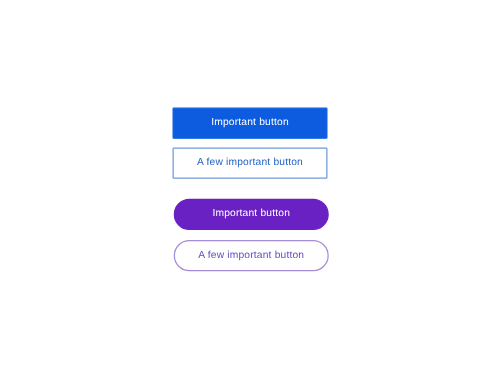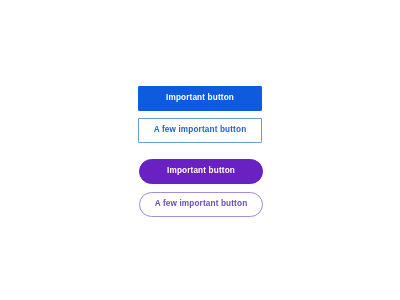--- a/index.html
+++ b/index.html
@@ -33,21 +33,21 @@
     justify-content: flex-start;
   }
   .btn {
     display: flex;
     align-items: center;
     justify-content: center;
     box-sizing: border-box;
     width: 124px;
     height: 25px;
     font-size: 8.2px;
-    font-weight: 700;
+    font-weight: 400;
     letter-spacing: 0.15px;
     line-height: 1;
     white-space: nowrap;
     text-align: center;
     user-select: none;
     cursor: pointer;
   }
   
   .btn-primary-blue {
     position: absolute;

